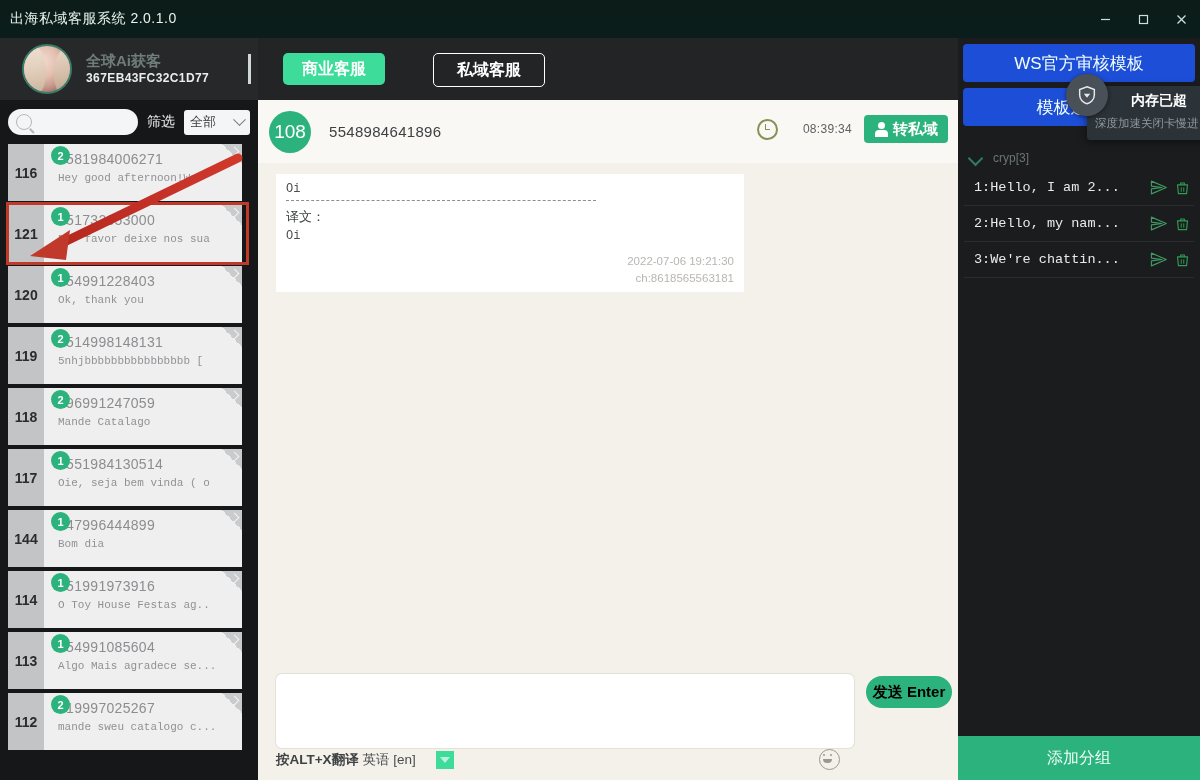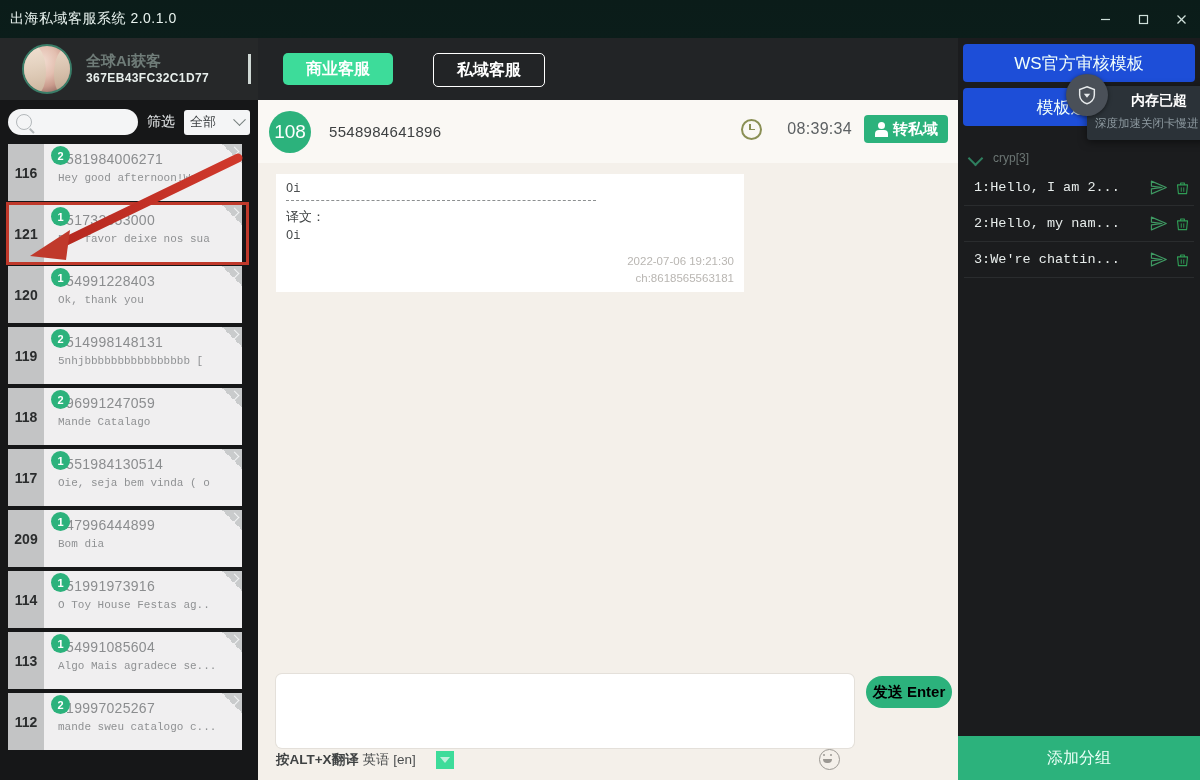--- a/index.html
+++ b/index.html
@@ -54,21 +54,21 @@
   .userbox .nm{color:#6f7c78;font-size:15px;font-weight:bold;}
   .userbox .uid{color:#e8efec;font-size:12px;font-weight:bold;letter-spacing:.4px;margin-top:2px;}
   .vdiv{
     position:absolute;left:248px;top:16px;width:3px;height:30px;background:#cfd8d4;
   }
   .tabbtn{
     position:absolute;top:15px;height:32px;border-radius:5px;
     display:flex;align-items:center;justify-content:center;
     font-size:16px;font-weight:bold;cursor:pointer;
   }
-  .tab-biz{left:283px;width:110px;background:#3ddc9a;color:#ffffff;}
+  .tab-biz{left:283px;width:102px;background:#3ddc9a;color:#ffffff;}
   .tab-priv{left:433px;width:110px;background:transparent;color:#ffffff;border:1.5px solid #ffffff;}
   .transbtn{
     position:absolute;right:32px;top:54px;width:32px;height:32px;border-radius:50%;
     background:#33c98c;color:#fff;font-size:15px;display:flex;align-items:center;justify-content:center;
     cursor:pointer;
   }
 
   
   .leftcol{
     position:absolute;left:0;top:100px;width:258px;height:680px;background:#161718;
@@ -143,21 +143,21 @@
   .bignum{
     width:42px;height:42px;border-radius:50%;background:#2cb27c;color:#fff;
     font-size:19px;font-weight:normal;display:flex;align-items:center;justify-content:center;
     margin-left:11px;flex:none;
   }
   .chatphone{margin-left:18px;color:#3e4142;font-size:15px;letter-spacing:.3px;}
   .hdrright{position:absolute;right:10px;top:15px;display:flex;align-items:center;}
   .clk{width:17px;height:17px;border:2px solid #8a8f54;border-radius:50%;position:relative;}
   .clk:before{content:"";position:absolute;left:6px;top:3px;width:1.6px;height:6px;background:#8a8f54;}
   .clk:after{content:"";position:absolute;left:6.5px;top:8px;width:5px;height:1.6px;background:#8a8f54;}
-  .clktxt{color:#5d6163;font-size:16px;margin-left:25px;letter-spacing:.3px;}
+  .clktxt{color:#5d6163;font-size:12px;margin-left:25px;letter-spacing:.3px;}
   .zhuanbtn{
     margin-left:12px;height:28px;padding:0 10px;border-radius:4px;background:#2cb27c;
     display:flex;align-items:center;color:#fff;font-size:15px;font-weight:bold;cursor:pointer;
   }
   .zhuanbtn .pico{width:15px;height:15px;margin-right:4px;position:relative;flex:none;}
   .zhuanbtn .pico:before{content:"";position:absolute;left:4px;top:0;width:7px;height:7px;border-radius:50%;background:#fff;}
   .zhuanbtn .pico:after{content:"";position:absolute;left:1px;top:8px;width:13px;height:7px;border-radius:4px 4px 0 0;background:#fff;}
 
   .msgarea{position:absolute;left:0;top:63px;width:700px;height:553px;}
   .bubble{
@@ -345,21 +345,21 @@
         <div class="citem">
           <div class="idx">117</div>
           <div class="body">
             <div class="ph">5551984130514</div>
             <div class="snippet">Oie, seja bem vinda ( o</div>
             <div class="badge">1</div>
             <div class="corner"></div>
           </div>
         </div>
         <div class="citem">
-          <div class="idx">209</div>
+          <div class="idx">144</div>
           <div class="body">
             <div class="ph">547996444899</div>
             <div class="snippet">Bom dia</div>
             <div class="badge">1</div>
             <div class="corner"></div>
           </div>
         </div>
         <div class="citem">
           <div class="idx">114</div>
           <div class="body">

